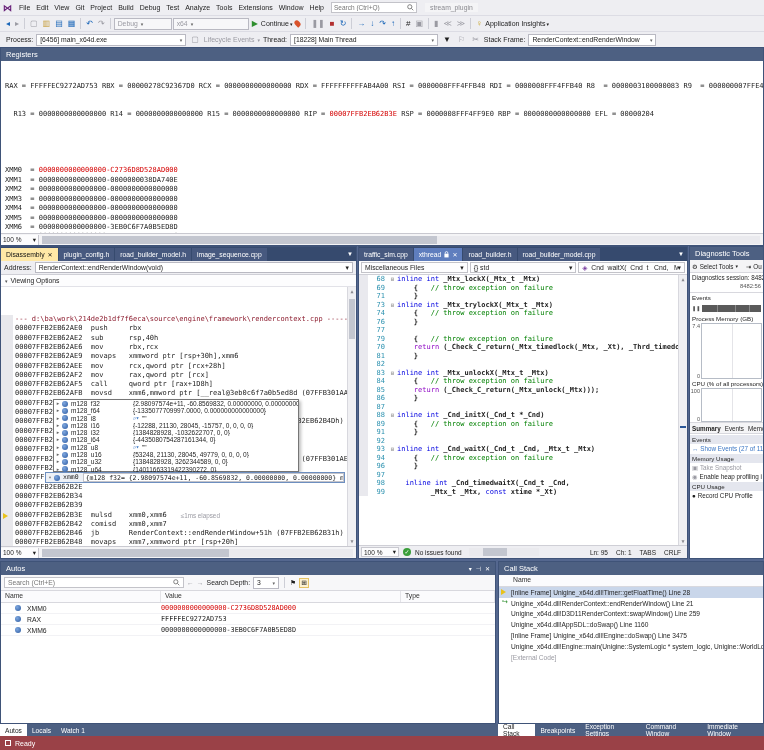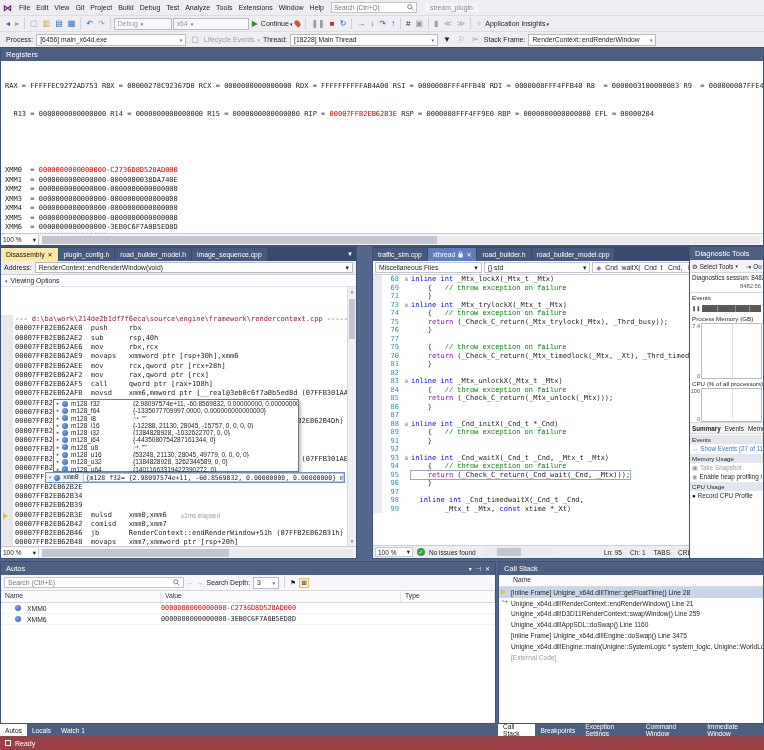--- a/index.html
+++ b/index.html
@@ -32,21 +32,21 @@
   .regbody { flex:1; overflow:hidden; font-family:"DejaVu Sans Mono",monospace; font-size:7px; line-height:9.4px; white-space:pre; padding:2px 0 0 4px; }
   .redv { color:#d40000; }
   .hscrollrow { flex:none; height:12px; border-top:1px solid #c9c9d0; display:flex; align-items:center; background:#f4f4f6; font-size:6.5px; }
   .zoomcombo { width:38px; height:10px; border-right:1px solid #c9c9d0; display:flex; align-items:center; justify-content:space-between; padding:0 2px; background:#fcfcfd; }
   .track { flex:1; height:8px; margin:0 3px; background:#eaeaee; position:relative; }
   .thumb { position:absolute; top:0; height:8px; background:#c3c6cf; }
 
   
   .pane { position:absolute; top:246px; height:313px; background:#fff; border:1px solid #3f5378; display:flex; flex-direction:column; }
   .disasm-pane { left:0; width:357px; }
-  .editor-pane { left:372px; width:330px; }
+  .editor-pane { left:358px; width:330px; }
   .diag-pane { left:689px; width:75px; }
 
   .tabstrip { height:14px; background:#364a6e; display:flex; align-items:flex-end; font-size:6.8px; color:#fff; flex:none; overflow:hidden; }
   .tab { height:13px; display:flex; align-items:center; padding:0 5px; margin-right:1px; background:#47597f; white-space:nowrap; gap:3px; }
   .tab.gold { background:#ffe8a6; color:#111; }
   .tab.bluact { background:#5f7ebe; }
   .tab .tclose { font-size:6px; }
   .strip-right { margin-left:auto; display:flex; gap:3px; padding:0 3px; font-size:6px; align-self:center; }
 
   .addressbar { height:14px; background:#eeeef2; display:flex; align-items:center; font-size:7px; gap:3px; padding:0 3px; border-bottom:1px solid #cfcfd6; flex:none; }
@@ -73,21 +73,21 @@
   .pinnedrow { position:absolute; left:44px; top:185px; width:300px; height:11px; background:#eef1f6; border:1px solid #6d8fc0; display:flex; align-items:center; font-size:6.5px; white-space:nowrap; overflow:hidden; z-index:6; }
 
   
   .navbar { height:14px; background:#fdfdfe; border-bottom:1px solid #cfcfd6; display:flex; align-items:center; gap:2px; padding:0 2px; font-size:6.8px; flex:none; }
   .navcombo { flex:1; height:11px; border:1px solid #c3c3c9; display:flex; align-items:center; justify-content:space-between; padding:0 3px; overflow:hidden; white-space:nowrap; }
   .codearea { flex:1; position:relative; overflow:hidden; font-family:"DejaVu Sans Mono",monospace; font-size:7px; line-height:8.5px; }
   .cline { display:flex; height:8.5px; white-space:pre; }
   .cbp { width:9px; flex:none; background:#e9e9ee; }
   .cnum { width:20px; flex:none; text-align:right; color:#2b91af; padding-right:3px; background:#fff; }
   .cfold { width:9px; flex:none; color:#888; font-size:5.5px; text-align:center; line-height:8.5px; }
-  .kw { color:#0000e0; } .ctrl { color:#8f08c4; } .cm { color:#008000;font-family:Liberation Mono, monospace; } .pl { color:#1e1e1e; }
+  .kw { color:#0000e0; } .ctrl { color:#8f08c4; } .cm { color:#008000; } .pl { color:#1e1e1e;font-weight:bold; }
   .stmt-box { outline:1px solid #9aa7b9; }
   .evscroll { position:absolute; right:0; top:0; bottom:0; width:9px; background:#f0f0f3; border-left:1px solid #d8d8de; font-size:5px; color:#8a8a90; text-align:center; }
   .evmark { position:absolute; left:1px; right:1px; top:56%; height:2px; background:#2b5797; }
   .estatus { height:13px; background:#eeeef2; border-top:1px solid #cfcfd6; display:flex; align-items:center; font-size:6.5px; gap:4px; padding:0 2px; flex:none; white-space:nowrap; }
   .chk { width:8px; height:8px; border-radius:50%; background:#3a9e3a; color:#fff; font-size:6px; line-height:8px; text-align:center; flex:none; }
   .est-right { margin-left:auto; display:flex; gap:8px; padding-right:4px; }
 
   
   .diagbody { flex:1; overflow:hidden; font-size:6.3px; }
   .diagtb { height:13px; display:flex; align-items:center; gap:2px; padding:0 2px; border-bottom:1px solid #d8d8de; background:#f4f4f6; white-space:nowrap; overflow:hidden; }
@@ -394,39 +394,37 @@
         <span style="flex:1;overflow:hidden">_Cnd_waitX(_Cnd_t _Cnd, _M</span>
         <span class="car">▾</span>
       </div>
   </div>
   <div class="codearea" id="codearea">
     <div class="cline"><span class="cbp"></span><span class="cnum">68</span><span class="cfold">⊟</span><span><span class="kw">inline int </span><span class="pl">_Mtx_lockX(_Mtx_t _Mtx)</span></span></div>
       <div class="cline"><span class="cbp"></span><span class="cnum">69</span><span class="cfold"></span><span><span class="pl">    {   </span><span class="cm">// throw exception on failure</span></span></div>
       <div class="cline"><span class="cbp"></span><span class="cnum">71</span><span class="cfold"></span><span><span class="pl">    }</span></span></div>
       <div class="cline"><span class="cbp"></span><span class="cnum">73</span><span class="cfold">⊟</span><span><span class="kw">inline int </span><span class="pl">_Mtx_trylockX(_Mtx_t _Mtx)</span></span></div>
       <div class="cline"><span class="cbp"></span><span class="cnum">74</span><span class="cfold"></span><span><span class="pl">    {   </span><span class="cm">// throw exception on failure</span></span></div>
-      <div class="cline"><span class="cbp"></span><span class="cnum">75</span><span class="cfold"></span><span><span class="pl">    </span><span class="ctrl">return</span><span class="pl"> (_Check_C_return(_Mtx_trylock(_Mtx), _Thrd_busy));</span></span></div>
       <div class="cline"><span class="cbp"></span><span class="cnum">76</span><span class="cfold"></span><span><span class="pl">    }</span></span></div>
       <div class="cline"><span class="cbp"></span><span class="cnum">77</span><span class="cfold"></span><span></span></div>
       <div class="cline"><span class="cbp"></span><span class="cnum">79</span><span class="cfold"></span><span><span class="pl">    {   </span><span class="cm">// throw exception on failure</span></span></div>
       <div class="cline"><span class="cbp"></span><span class="cnum">70</span><span class="cfold"></span><span><span class="pl">    </span><span class="ctrl">return</span><span class="pl"> (_Check_C_return(_Mtx_timedlock(_Mtx, _Xt), _Thrd_timedo</span></span></div>
       <div class="cline"><span class="cbp"></span><span class="cnum">81</span><span class="cfold"></span><span><span class="pl">    }</span></span></div>
       <div class="cline"><span class="cbp"></span><span class="cnum">82</span><span class="cfold"></span><span></span></div>
       <div class="cline"><span class="cbp"></span><span class="cnum">83</span><span class="cfold">⊟</span><span><span class="kw">inline int </span><span class="pl">_Mtx_unlockX(_Mtx_t _Mtx)</span></span></div>
       <div class="cline"><span class="cbp"></span><span class="cnum">84</span><span class="cfold"></span><span><span class="pl">    {   </span><span class="cm">// throw exception on failure</span></span></div>
       <div class="cline"><span class="cbp"></span><span class="cnum">85</span><span class="cfold"></span><span><span class="pl">    </span><span class="ctrl">return</span><span class="pl"> (_Check_C_return(_Mtx_unlock(_Mtx)));</span></span></div>
       <div class="cline"><span class="cbp"></span><span class="cnum">86</span><span class="cfold"></span><span><span class="pl">    }</span></span></div>
       <div class="cline"><span class="cbp"></span><span class="cnum">87</span><span class="cfold"></span><span></span></div>
       <div class="cline"><span class="cbp"></span><span class="cnum">88</span><span class="cfold">⊟</span><span><span class="kw">inline int </span><span class="pl">_Cnd_initX(_Cnd_t *_Cnd)</span></span></div>
       <div class="cline"><span class="cbp"></span><span class="cnum">89</span><span class="cfold"></span><span><span class="pl">    {   </span><span class="cm">// throw exception on failure</span></span></div>
       <div class="cline"><span class="cbp"></span><span class="cnum">91</span><span class="cfold"></span><span><span class="pl">    }</span></span></div>
       <div class="cline"><span class="cbp"></span><span class="cnum">92</span><span class="cfold"></span><span></span></div>
       <div class="cline"><span class="cbp"></span><span class="cnum">93</span><span class="cfold">⊟</span><span><span class="kw">inline int </span><span class="pl">_Cnd_waitX(_Cnd_t _Cnd, _Mtx_t _Mtx)</span></span></div>
       <div class="cline"><span class="cbp"></span><span class="cnum">94</span><span class="cfold"></span><span><span class="pl">    {   </span><span class="cm">// throw exception on failure</span></span></div>
-      <div class="cline"><span class="cbp"></span><span class="cnum">95</span><span class="cfold"></span><span class="stmt-box"><span class="pl">    </span><span class="ctrl">return</span><span class="pl"> (_Check_C_return(_Cnd_wait(_Cnd, _Mtx)));</span></span></div>
       <div class="cline"><span class="cbp"></span><span class="cnum">96</span><span class="cfold"></span><span><span class="pl">    }</span></span></div>
       <div class="cline"><span class="cbp"></span><span class="cnum">97</span><span class="cfold"></span><span></span></div>
       <div class="cline"><span class="cbp"></span><span class="cnum">98</span><span class="cfold"></span><span><span class="pl">  </span><span class="kw">inline int </span><span class="pl">_Cnd_timedwaitX(_Cnd_t _Cnd,</span></span></div>
       <div class="cline"><span class="cbp"></span><span class="cnum">99</span><span class="cfold"></span><span><span class="pl">        _Mtx_t _Mtx, </span><span class="kw">const</span><span class="pl"> xtime *_Xt)</span></span></div>
       <div class="evscroll">▲<div class="evmark"></div><div style="position:absolute;bottom:0;left:0;right:0">▼</div></div>
   </div>
   <div class="estatus">
     <div class="zoomcombo" style="border:1px solid #c9c9d0">
         <span>100 %</span>
         <span class="car">▾</span>
@@ -554,20 +552,28 @@
         <span class="nm">
           <span class="globe"></span>
           <span>XMM0</span>
         </span>
         <span class="vl redv">0000000000000000-C2736D8D528AD000</span>
         <span></span>
       </div>
       <div class="arow">
         <span class="nm">
           <span class="globe"></span>
+          <span>RAX</span>
+        </span>
+        <span class="vl">FFFFFEC9272AD753</span>
+        <span></span>
+      </div>
+      <div class="arow">
+        <span class="nm">
+          <span class="globe"></span>
           <span>XMM6</span>
         </span>
         <span class="vl">0000000000000000-3EB0C6F7A0B5ED8D</span>
         <span></span>
       </div>
     </div>
 </div>
 
 <div class="bpanel cs-pane">
   <div class="ptitle">Call Stack</div>

